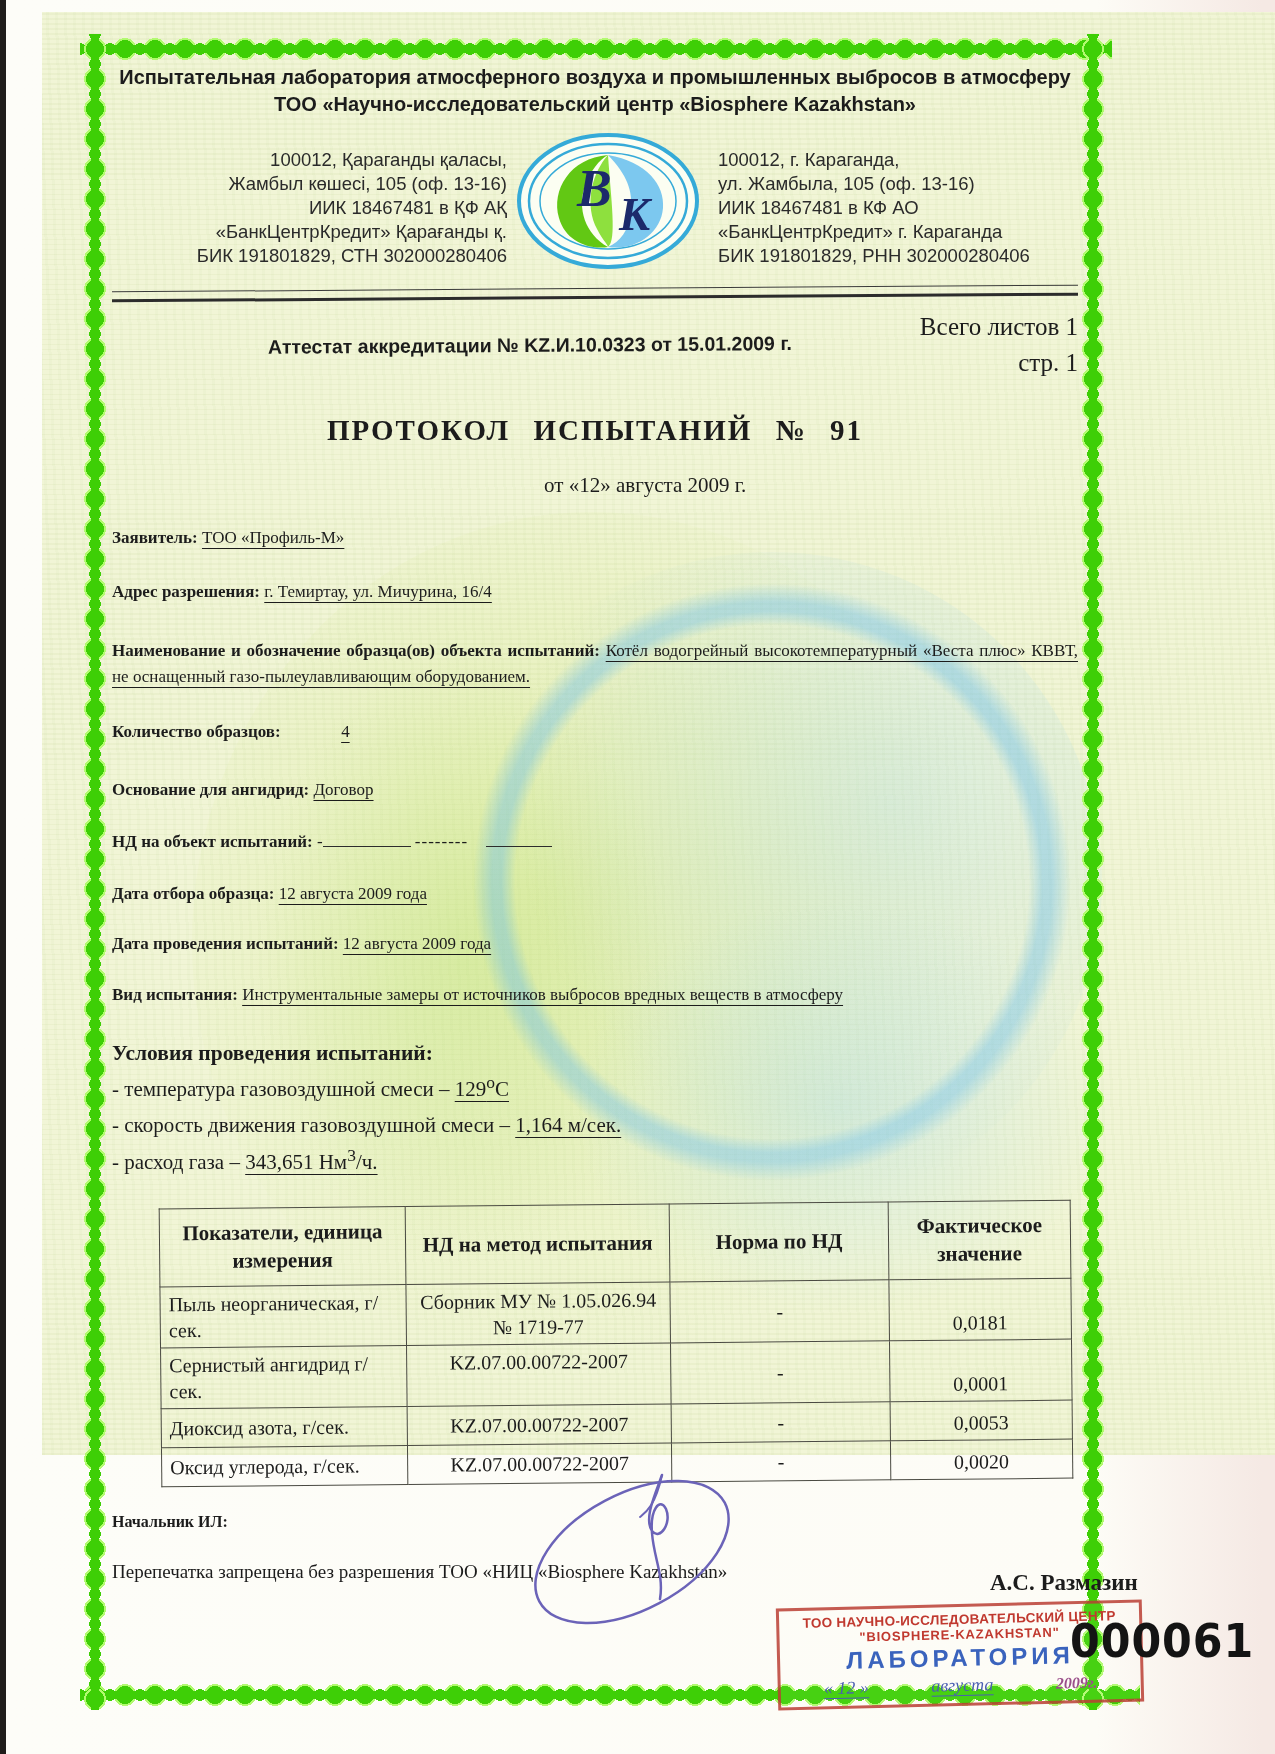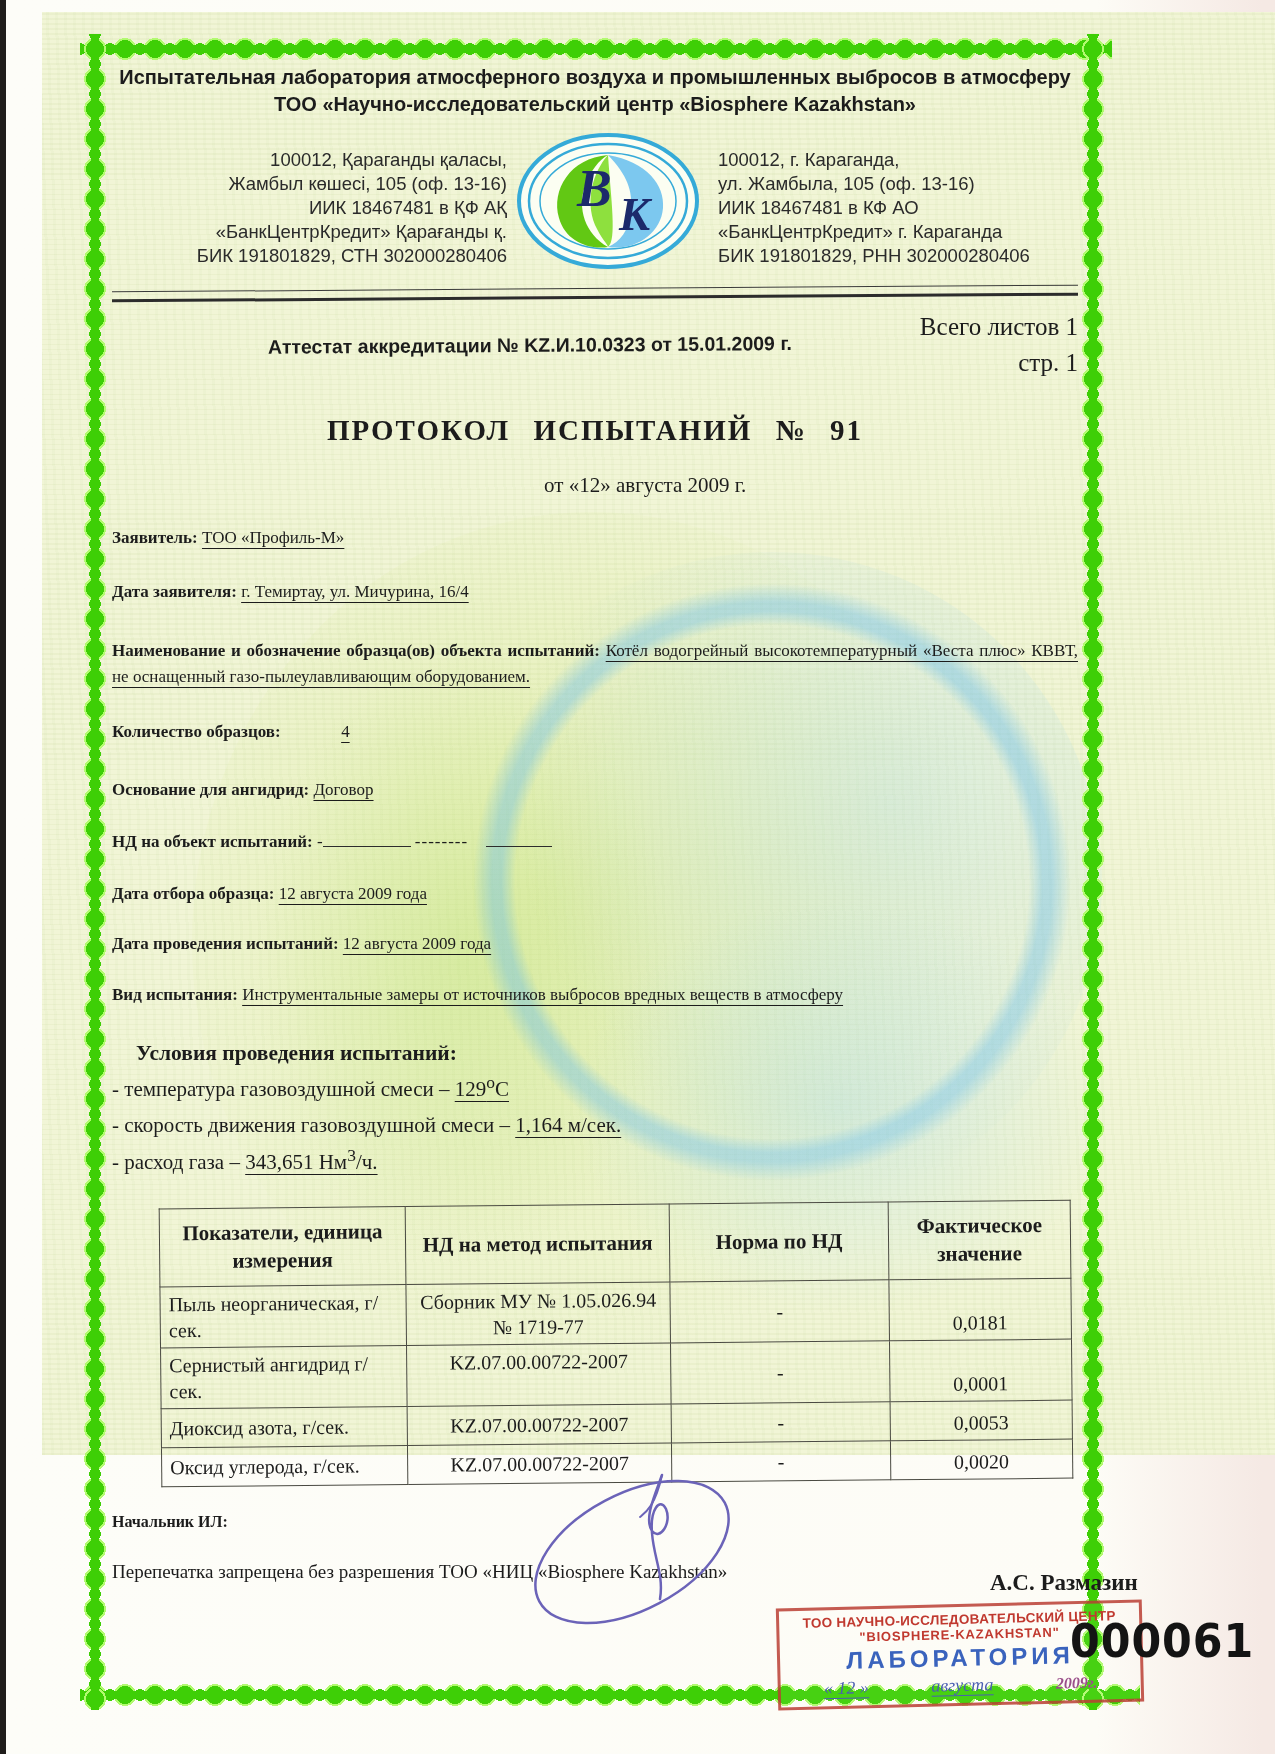--- a/index.html
+++ b/index.html
@@ -70,21 +70,21 @@
   .doc-title{margin-top:32px;text-align:center;font-weight:bold;font-size:29px;letter-spacing:2px;word-spacing:14px;}
   .date-line{margin-top:26px;font-size:21px;padding-left:432px;}
 
   .field{margin-top:30px;font-size:17px;}
   .fl{font-weight:bold;}
   .uv{text-decoration:underline;text-underline-offset:5px;text-decoration-thickness:1.2px;}
   .just{text-align:justify;line-height:1.55;}
   .blank{display:inline-block;border-bottom:1.8px solid #2c2c2c;height:14px;vertical-align:baseline;}
 
   .cond{margin-top:28px;font-size:21px;line-height:1.5;}
-  .cond .fl{font-size:21.5px;margin-left:24px;}
+  .cond .fl{font-size:21.5px;}
 
   table.results{margin-top:26px;margin-left:48px;width:912px;border-collapse:collapse;transform:rotate(-0.55deg);}
   table.results th,table.results td{border:1.6px solid #4a4a42;padding:4px 8px;}
   table.results th{font-size:21px;font-weight:bold;text-align:center;line-height:1.35;padding:10px 6px;}
   table.results td{font-size:20px;line-height:1.3;}
   td.c1{text-align:left;}
   td.c2,td.c3,td.c4{text-align:center;}
   td.c3{vertical-align:middle;}
   td.c4{vertical-align:bottom;}
   tr.tall td{height:52px;}
@@ -171,21 +171,21 @@
 
     <div class="doc-title">ПРОТОКОЛ ИСПЫТАНИЙ № 91</div>
     <div class="date-line">от «12» августа 2009 г.</div>
 
     <div class="field">
       <span class="fl">Заявитель:</span>
       <span class="uv">ТОО «Профиль-М»</span>
     </div>
 
     <div class="field" style="margin-top:34px;">
-      <span class="fl">Дата заявителя:</span>
+      <span class="fl">Адрес разрешения:</span>
       <span class="uv">г. Темиртау, ул. Мичурина, 16/4</span>
     </div>
 
     <div class="field just" style="margin-top:36px;">
       <span class="fl">Наименование и обозначение образца(ов) объекта испытаний:</span>
       <span class="uv">Котёл водогрейный высокотемпературный «Веста плюс» КВВТ, не оснащенный газо-пылеулавливающим оборудованием.</span>
     </div>
 
     <div class="field" style="margin-top:32px;">
       <span class="fl">Количество образцов:</span>

